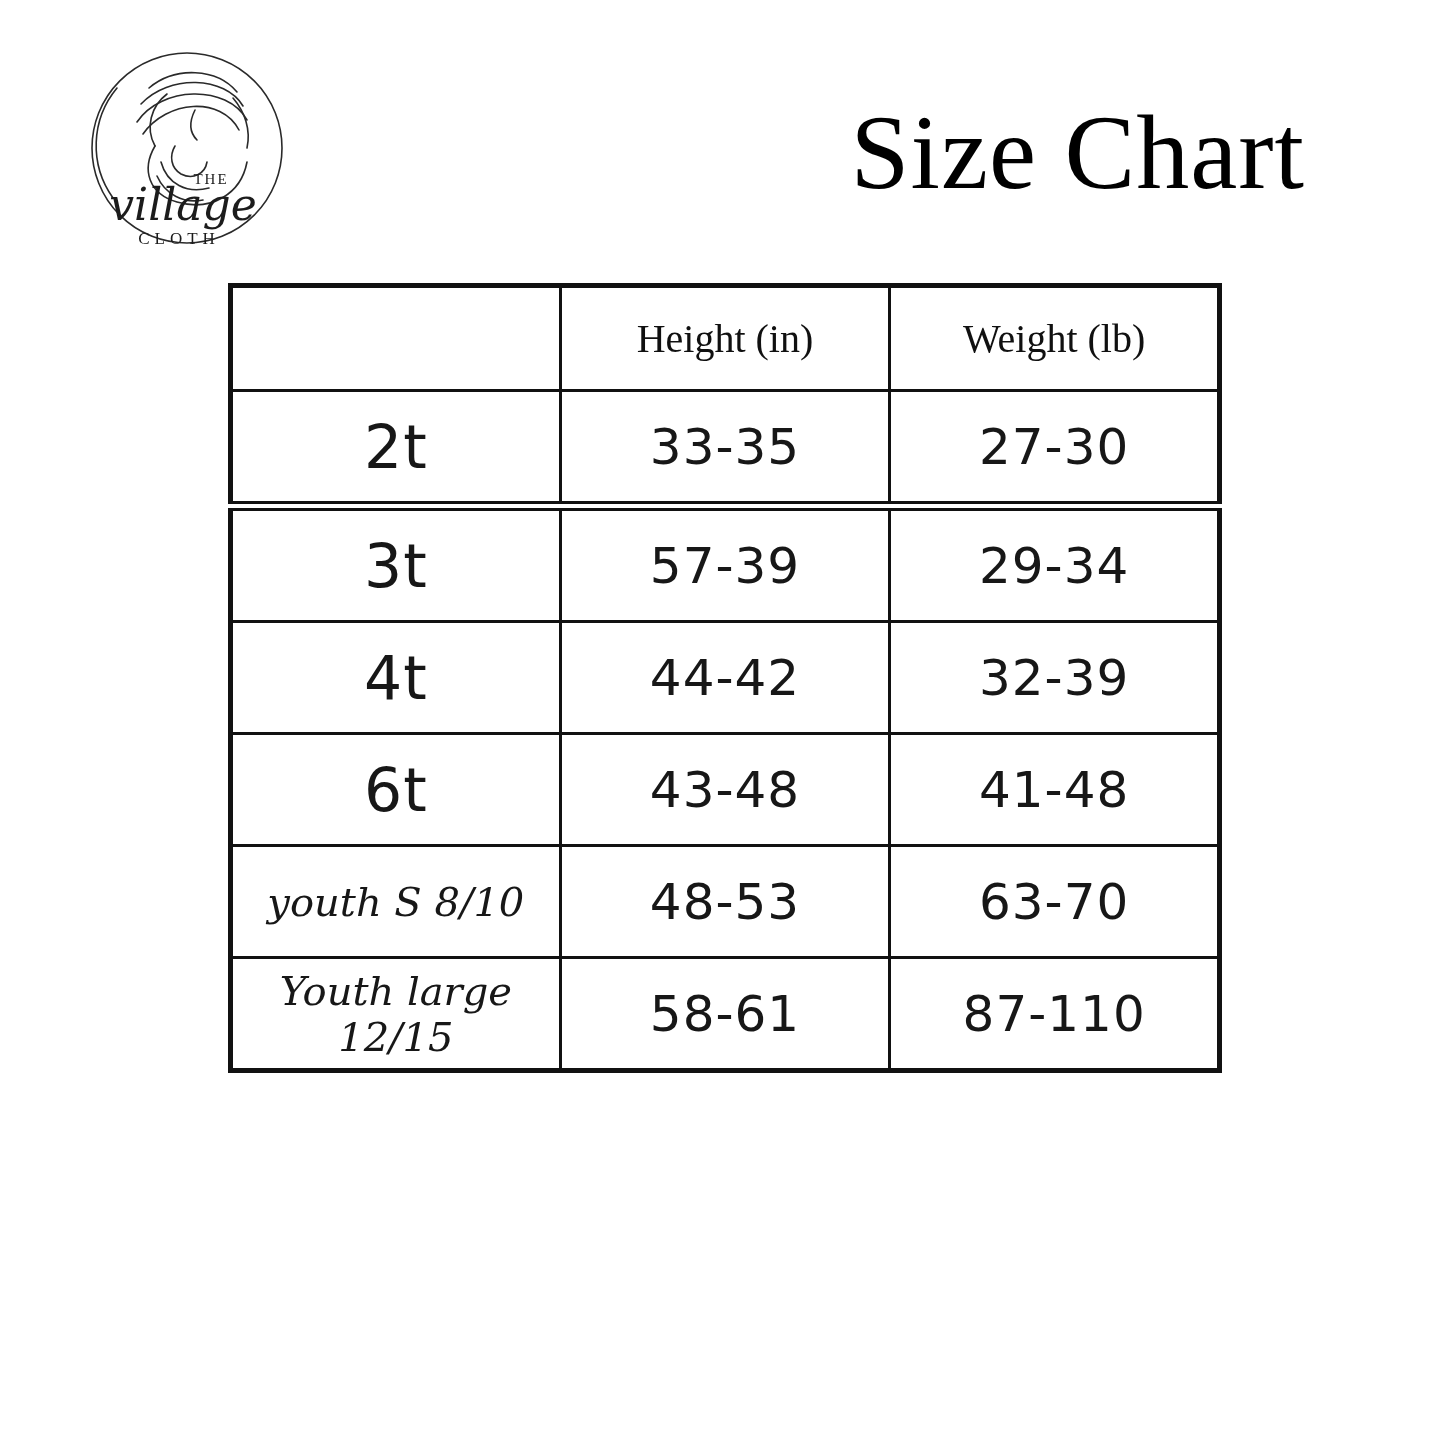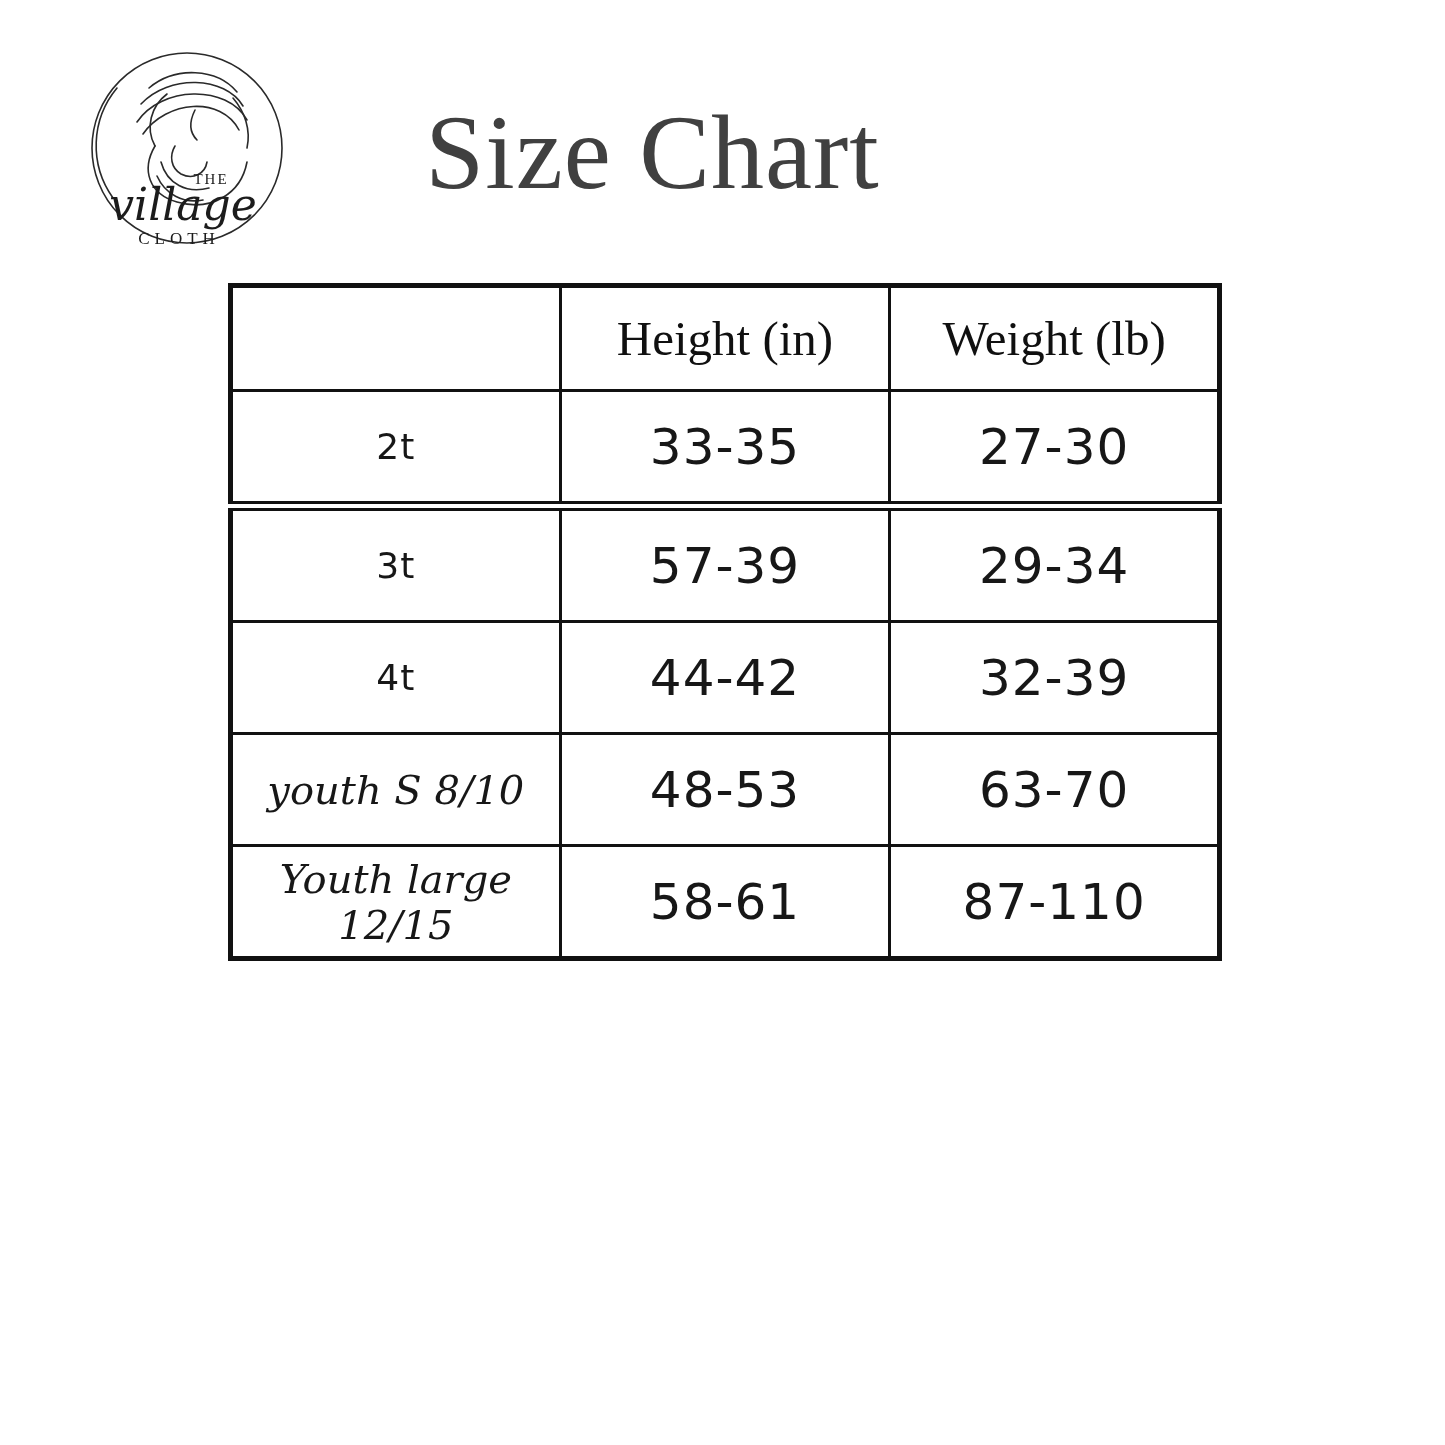--- a/index.html
+++ b/index.html
@@ -32,26 +32,26 @@
   .logo text { fill: #1c1c1c; stroke: none; }
   .logo .brand-the   { font-family: "Liberation Serif", serif; font-size: 15px; letter-spacing: 2px; }
   .logo .brand-script{ font-family: "DejaVu Serif", serif; font-style: italic; font-size: 44px; }
   .logo .brand-cloth { font-family: "Liberation Serif", serif; font-size: 17px; letter-spacing: 5px; }
 
   
   .page-title {
     position: absolute;
     left: 0; top: 92px;
     width: 100%;
-    text-align: center;
+    text-align: right;
     font-family: "Liberation Serif", serif;
     font-weight: 400;
     font-size: 106px;
     letter-spacing: 1px;
-    color: #404040;
+    color: #000000;
   }
 
   
   .size-table {
     position: absolute;
     left: 228px; top: 283px;
     width: 994px;
     border-collapse: collapse;
     table-layout: fixed;
     background: #ffffff;
@@ -63,33 +63,33 @@
     padding: 0;
     overflow: hidden;
   }
   .size-table { border: 5px solid #111111; }
   .size-table thead th { height: 101px; }
   .size-table tbody td { height: 109px; }
 
   .col-head {
     font-family: "Liberation Serif", serif;
     font-weight: 400;
-    font-size: 49px;
+    font-size: 40px;
     color: #101010;
   }
 
   
   .hand {
     font-family: "DejaVu Sans", sans-serif;
     font-weight: 400;
     font-size: 50px;
     letter-spacing: 1px;
     color: #171717;
   }
-  .size-cell { font-size: 36px; }
+  .size-cell { font-size: 60px; }
   .script-label {
     font-family: "DejaVu Serif", serif;
     font-style: italic;
     font-size: 40px;
     letter-spacing: 0px;
   }
 
   
   .size-table tbody tr.dbl td { border-bottom: 10px double #111111; }
 </style>
@@ -147,20 +147,25 @@
         <td class="hand size-cell">3t</td>
         <td class="hand">57-39</td>
         <td class="hand">29-34</td>
       </tr>
       <tr>
         <td class="hand size-cell">4t</td>
         <td class="hand">44-42</td>
         <td class="hand">32-39</td>
       </tr>
       <tr>
+        <td class="hand size-cell">6t</td>
+        <td class="hand">43-48</td>
+        <td class="hand">41-48</td>
+      </tr>
+      <tr>
         <td class="hand script-label">youth S 8/10</td>
         <td class="hand">48-53</td>
         <td class="hand">63-70</td>
       </tr>
       <tr>
         <td class="hand script-label">Youth large 12/15</td>
         <td class="hand">58-61</td>
         <td class="hand">87-110</td>
       </tr>
     </tbody>

